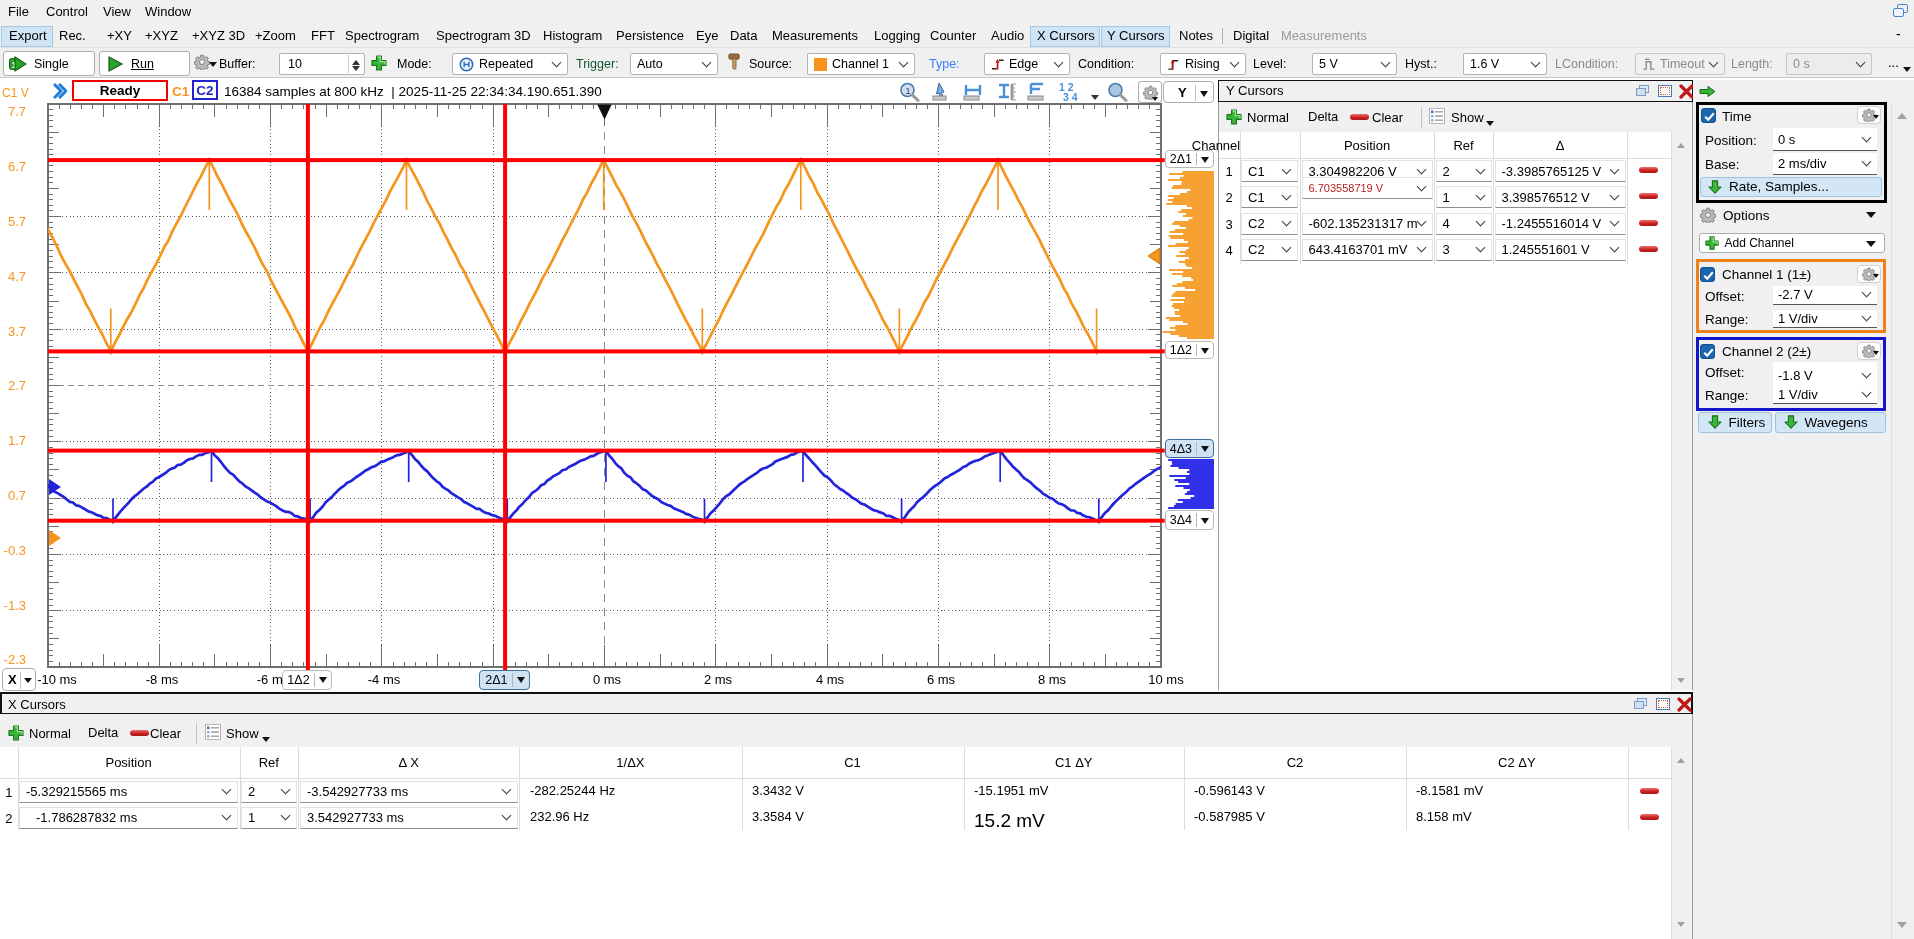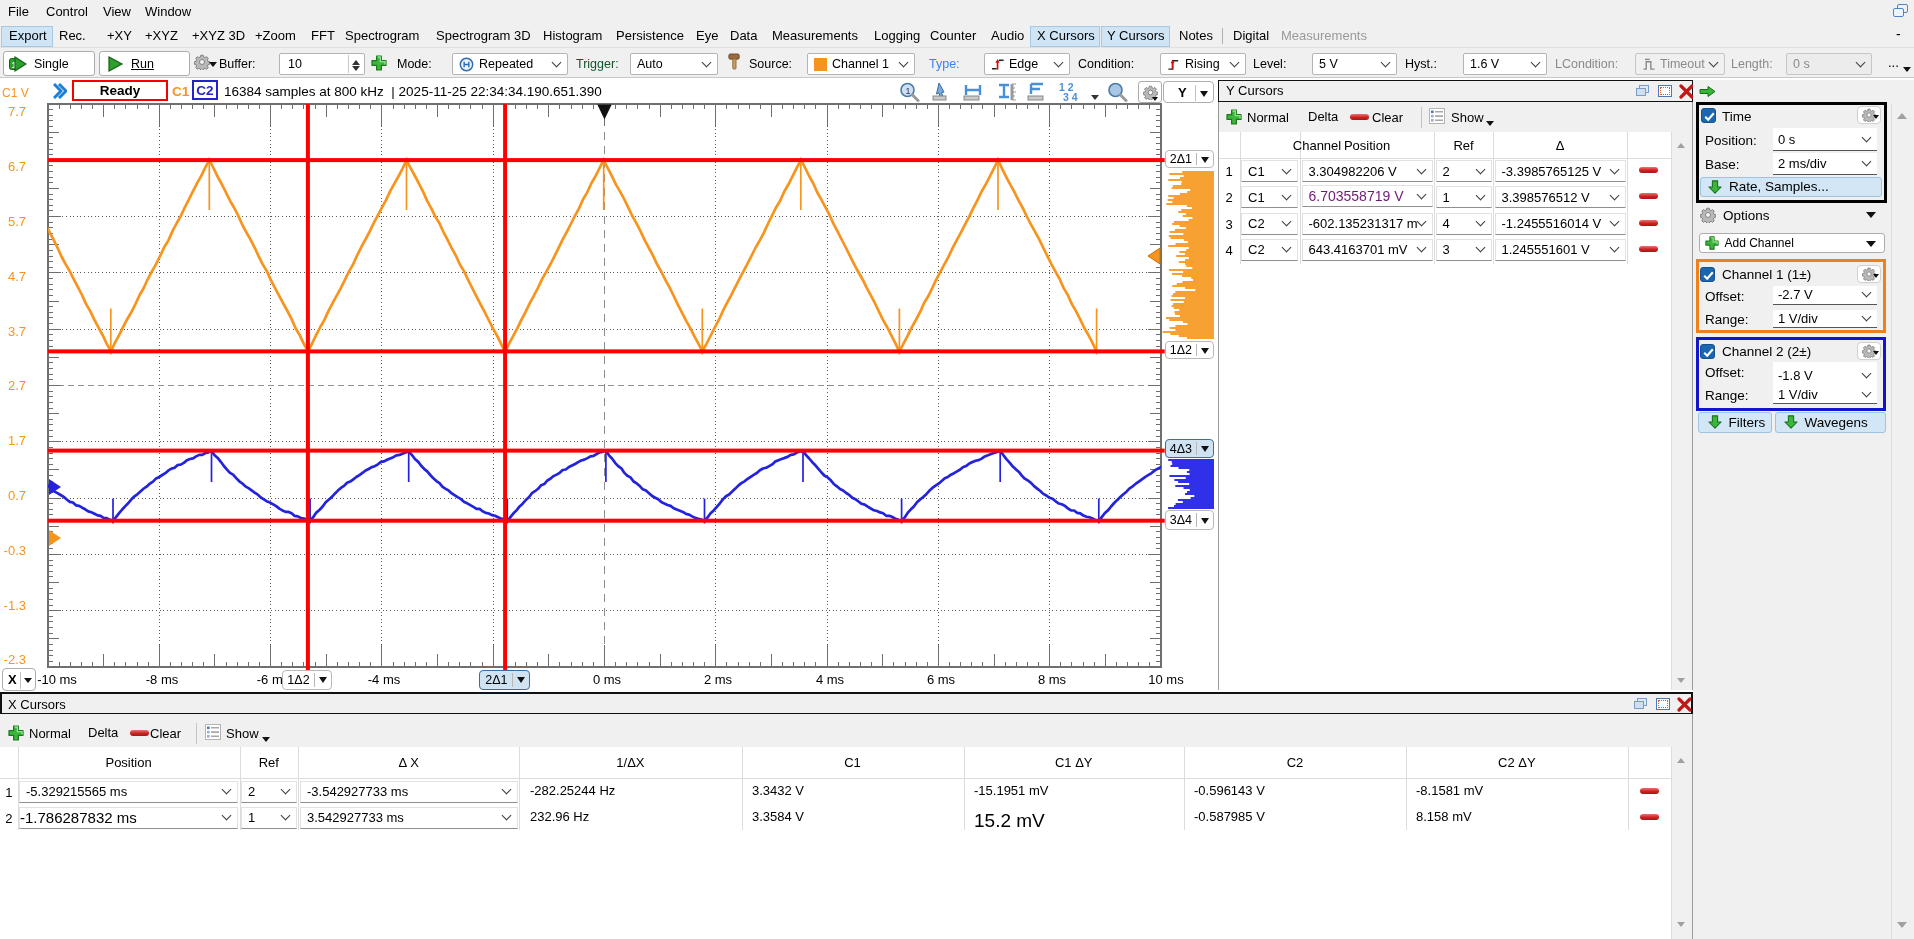--- a/index.html
+++ b/index.html
@@ -357,21 +357,21 @@
       </svg></div>
 <div class="t" style="left:1451px;top:110px;font-size:13px;color:#000;">Show</div>
 <div style="position:absolute;left:1486px;top:121px;width:0;height:0;border:4.5px solid transparent;border-top:5.6px solid #111"></div>
 <div class="white" style="left:1219px;top:131.5px;width:452px;height:558px;"></div>
 <div style="position:absolute;left:1239.5px;top:131.5px;width:1px;height:132px;background:#dcdcdc"></div>
 <div style="position:absolute;left:1300px;top:131.5px;width:1px;height:132px;background:#dcdcdc"></div>
 <div style="position:absolute;left:1434px;top:131.5px;width:1px;height:132px;background:#dcdcdc"></div>
 <div style="position:absolute;left:1493px;top:131.5px;width:1px;height:132px;background:#dcdcdc"></div>
 <div style="position:absolute;left:1627px;top:131.5px;width:1px;height:132px;background:#dcdcdc"></div>
 <div style="position:absolute;left:1219px;top:157.5px;width:452px;height:1px;background:#dcdcdc"></div>
-<div class="t c" style="left:1317px;top:138px;font-size:13px;color:#000;">Channel</div>
+<div class="t c" style="left:1216px;top:138px;font-size:13px;color:#000;">Channel</div>
 <div class="t c" style="left:1367.0px;top:138px;font-size:13px;color:#000;">Position</div>
 <div class="t c" style="left:1463.5px;top:138px;font-size:13px;color:#000;">Ref</div>
 <div class="t c" style="left:1560.0px;top:138px;font-size:13px;color:#000;">Δ</div>
 <div class="t c" style="left:1229px;top:164.0px;font-size:13px;color:#000;">1</div>
 <div class="tcombo" style="left:1241px;top:160.0px;width:57px;height:22px;;font-size:13px;color:#000;padding-left:6px">
       <span>C1</span>
       <div class="cv"></div>
     </div>
 <div class="tcombo" style="left:1301.5px;top:160.0px;width:131px;height:22px;;font-size:13px;color:#000;padding-left:6px">
       <span>3.304982206 V</span>
@@ -384,21 +384,21 @@
 <div class="tcombo" style="left:1494.5px;top:160.0px;width:131px;height:22px;;font-size:13px;color:#000;padding-left:6px">
       <span>-3.3985765125 V</span>
       <div class="cv"></div>
     </div>
 <div class="rdash" style="left:1639px;top:167.0px;width:19px;height:6px"></div>
 <div class="t c" style="left:1229px;top:190.3px;font-size:13px;color:#000;">2</div>
 <div class="tcombo" style="left:1241px;top:186.3px;width:57px;height:22px;;font-size:13px;color:#000;padding-left:6px">
       <span>C1</span>
       <div class="cv"></div>
     </div>
-<div class="tcombo" style="left:1301.5px;top:185px;width:131px;height:22px;;font-size:14px;color:#701a75;padding-left:6px">
+<div class="tcombo" style="left:1301.5px;top:177px;width:131px;height:22px;;font-size:11px;color:#b91c1c;padding-left:6px">
       <span>6.703558719 V</span>
       <div class="cv"></div>
     </div>
 <div class="tcombo" style="left:1435.5px;top:186.3px;width:56px;height:22px;;font-size:13px;color:#000;padding-left:6px">
       <span>1</span>
       <div class="cv"></div>
     </div>
 <div class="tcombo" style="left:1494.5px;top:186.3px;width:131px;height:22px;;font-size:13px;color:#000;padding-left:6px">
       <span>3.398576512 V</span>
       <div class="cv"></div>
@@ -627,21 +627,21 @@
       <span>-3.542927733 ms</span>
       <div class="cv"></div>
     </div>
 <div class="t" style="left:530px;top:782.5px;font-size:13px;color:#000;">-282.25244 Hz</div>
 <div class="t" style="left:752px;top:782.5px;font-size:13px;color:#000;">3.3432 V</div>
 <div class="t" style="left:974px;top:782.5px;font-size:13px;color:#000;">-15.1951 mV</div>
 <div class="t" style="left:1194px;top:782.5px;font-size:13px;color:#000;">-0.596143 V</div>
 <div class="t" style="left:1416px;top:782.5px;font-size:13px;color:#000;">-8.1581 mV</div>
 <div class="rdash" style="left:1640px;top:787.5px;width:19px;height:6px"></div>
 <div class="t c" style="left:8.8px;top:810.5px;font-size:13px;color:#000;">2</div>
-<div class="tcombo" style="left:19px;top:806.5px;width:219px;height:22px;;font-size:15px;color:#000;padding-left:0">
+<div class="tcombo" style="left:19px;top:806.5px;width:219px;height:22px;;font-size:13px;color:#000;padding-left:16px">
       <span>-1.786287832 ms</span>
       <div class="cv"></div>
     </div>
 <div class="tcombo" style="left:241px;top:806.5px;width:56px;height:22px;;font-size:13px;color:#000;padding-left:6px">
       <span>1</span>
       <div class="cv"></div>
     </div>
 <div class="tcombo" style="left:300px;top:806.5px;width:218px;height:22px;;font-size:13px;color:#000;padding-left:6px">
       <span>3.542927733 ms</span>
       <div class="cv"></div>

